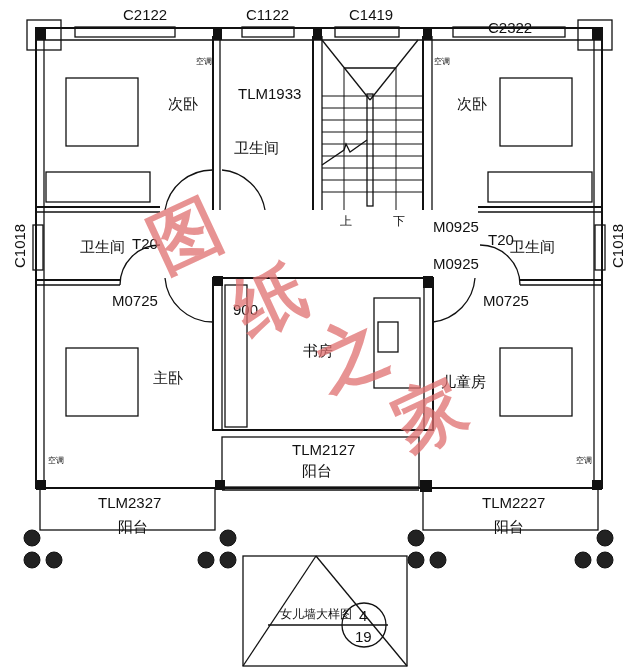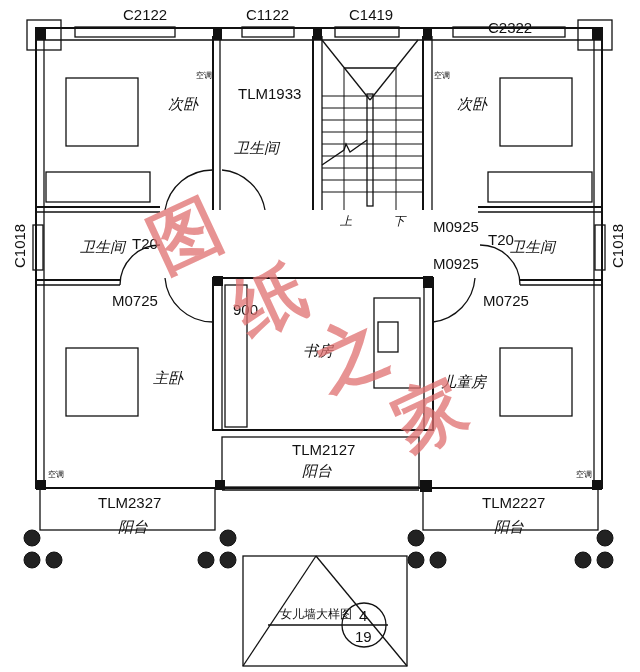--- a/index.html
+++ b/index.html
@@ -1,22 +1,22 @@
 <!DOCTYPE html>
 <html><head>
 <meta charset="utf-8">
 <style>
   html, body { margin:0; padding:0; background:#ffffff; }
   body { width:640px; height:672px; position:relative; overflow:hidden;
          font-family:"DejaVu Sans", "Liberation Sans", sans-serif; }
   #plan { position:absolute; left:0; top:0; width:640px; height:672px; }
   .lbl { position:absolute; color:#111; white-space:nowrap; line-height:1; }
   .code { font-family:"Liberation Sans Narrow","Liberation Sans", sans-serif; font-size:15px; letter-spacing:0px; }
-  .room { font-size:15px;font-style:italic; }
-  .small { font-size:8px;margin-top:14px; }
+  .room { font-size:15px; }
+  .small { font-size:8px; }
   .vert { transform:rotate(-90deg); transform-origin:left top; }
   .wm { position:absolute; color:#e07070; opacity:0.75; font-size:70px; font-weight:bold; line-height:1; }
 </style>
 </head>
 <body>
 
 <svg id="plan" viewBox="0 0 640 672" xmlns="http://www.w3.org/2000/svg">
   <g fill="none" stroke="#111" stroke-width="1.3">
 
     <rect x="27" y="20" width="34" height="30"></rect>

